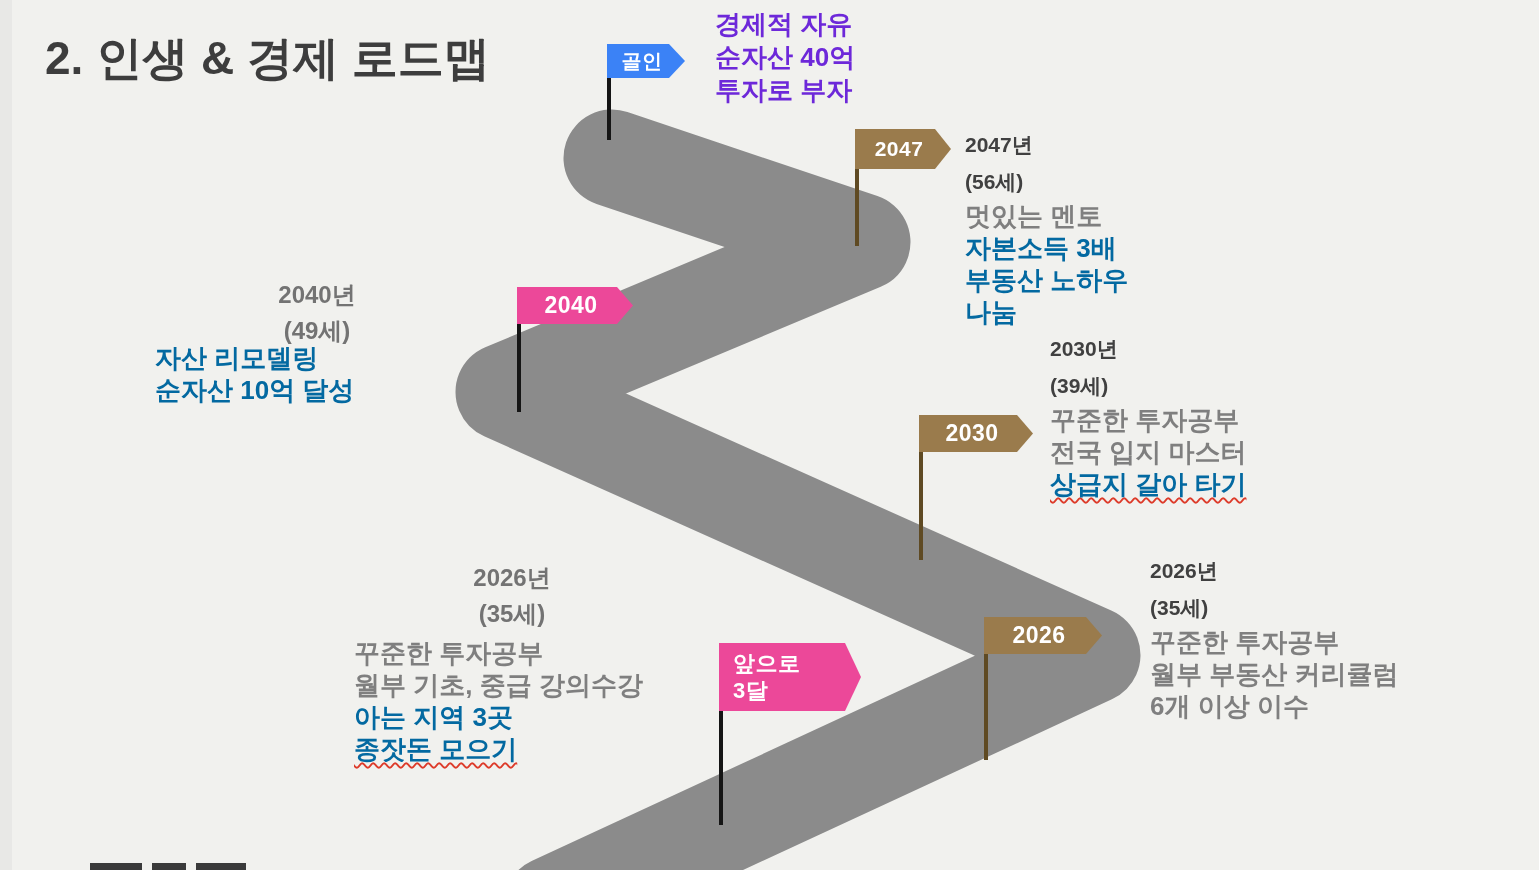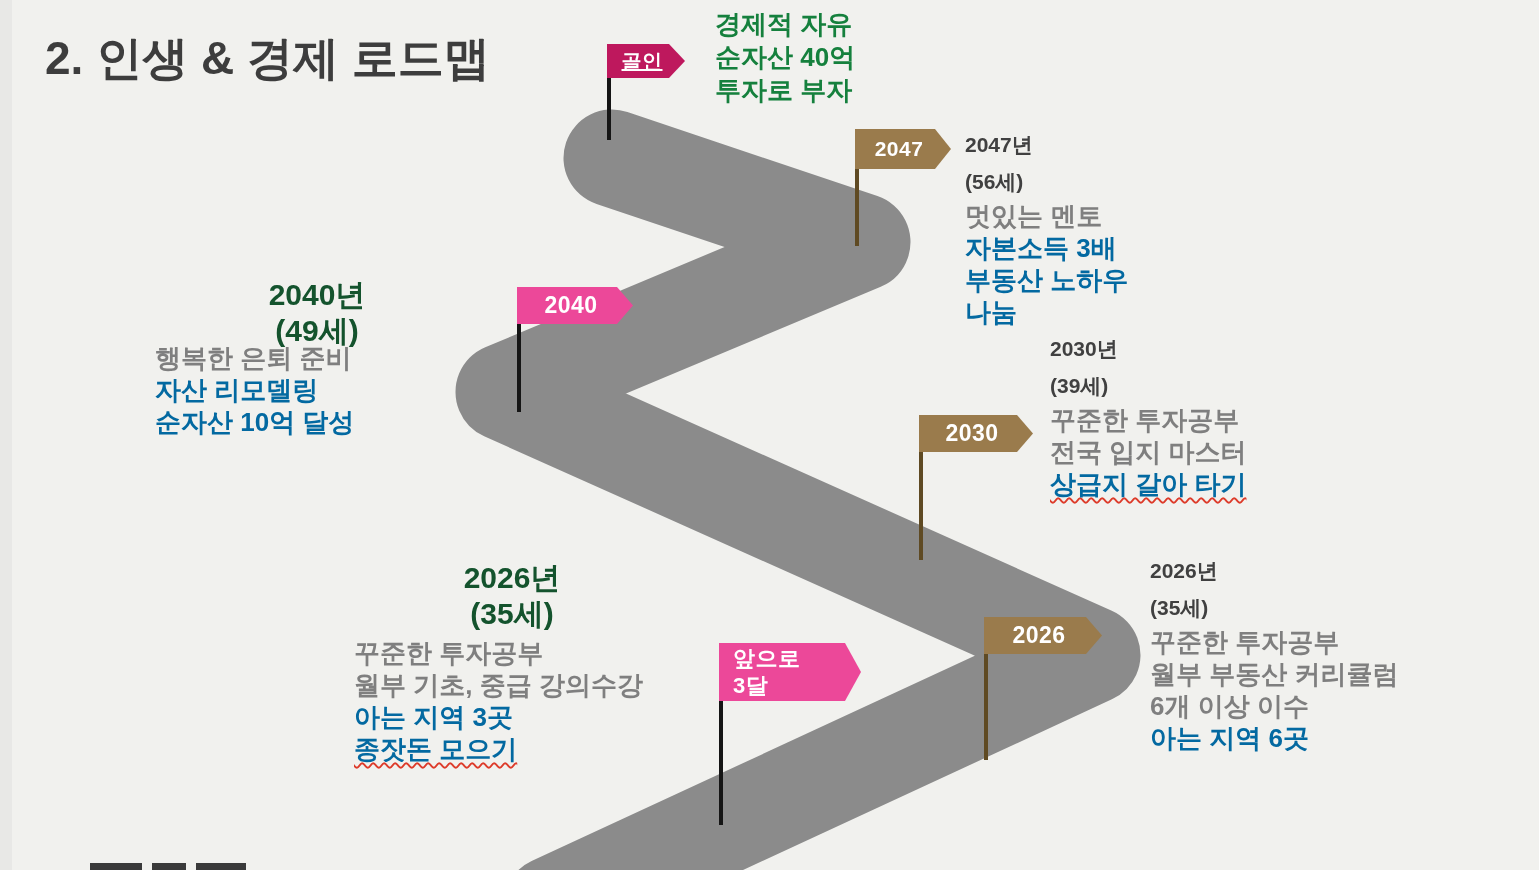--- a/index.html
+++ b/index.html
@@ -8,35 +8,35 @@
   .road{position:absolute;left:0;top:0;z-index:1;}
   .pole{position:absolute;width:4px;z-index:2;}
   .pole.black{background:#151515;}
   .pole.brown{background:#5f4a23;}
   .flag{position:absolute;z-index:3;display:flex;align-items:center;justify-content:center;
         color:#fff;font-weight:700;letter-spacing:.5px;
         clip-path:polygon(0 0,calc(100% - 16px) 0,100% 50%,calc(100% - 16px) 100%,0 100%);
         padding-right:8px;box-sizing:border-box;}
   .flag.brown{background:#9a7b4c;}
   .flag.green{background:#ec4899;}
-  .flag.darkbrown{background:#be185d;text-decoration:underline;}
+  .flag.darkbrown{background:#3b82f6;}
   .flag.multiline{flex-direction:column;align-items:flex-start;justify-content:center;
                   padding-left:14px;line-height:27px;}
   .txt{position:absolute;z-index:4;font-weight:700;}
   .line{white-space:nowrap;}
   .orange{color:#404040;font-size:21px;line-height:37px;}
-  .gray-light{color:#14532d;font-size:30px;line-height:36px;}
+  .gray-light{color:#737373;font-size:24px;line-height:36px;}
   .gray{color:#7f7f7f;font-size:26px;line-height:32px;}
   .dark{color:#0369a1;font-size:26px;line-height:32px;}
   .wavy{text-decoration-line:underline;text-decoration-style:wavy;text-decoration-color:#dd3b2a;
         text-decoration-thickness:1.5px;text-underline-offset:4px;}
   .title{position:absolute;left:33px;top:28px;font-size:46px;font-weight:700;color:#3d3d3d;z-index:4;
          white-space:nowrap;}
   .center{text-align:center;}
-  .goal-lines{color:#15803d;font-size:26px;line-height:33px;}
+  .goal-lines{color:#6d28d9;font-size:26px;line-height:33px;}
   .frag{position:absolute;background:#3a3a3a;z-index:4;}
 </style>
 </head>
 <body>
 
 <div class="canvas">
 
   <svg class="road" width="1539" height="870" viewBox="0 0 1539 870" aria-hidden="true">
     <polyline points="600,158 850,242 492,392 1080,655 540,905" fill="none" stroke="#8b8b8b" stroke-width="97" stroke-linecap="round" stroke-linejoin="round"></polyline>
   </svg>
@@ -68,21 +68,20 @@
 
   <div class="pole black" style="left:505px;top:287px;height:125px;"></div>
   <div class="flag green" style="left:505px;top:287px;width:116px;height:37px;font-size:23px;">
     <span>2040</span>
   </div>
   <div class="txt center" style="left:220px;top:277px;width:170px;">
     <div class="line gray-light">2040년</div>
     <div class="line gray-light">(49세)</div>
   </div>
   <div class="txt" style="left:143px;top:342px;">
-    <div class="line gray">행복한 은퇴 준비</div>
     <div class="line dark">자산 리모델링</div>
     <div class="line dark">순자산 10억 달성</div>
   </div>
 
   <div class="pole brown" style="left:907px;top:415px;height:145px;"></div>
   <div class="flag brown" style="left:907px;top:415px;width:114px;height:37px;font-size:23px;">
     <span>2030</span>
   </div>
   <div class="txt" style="left:1038px;top:330px;">
     <div class="line orange">2030년</div>
@@ -95,36 +94,35 @@
   <div class="pole brown" style="left:972px;top:617px;height:143px;"></div>
   <div class="flag brown" style="left:972px;top:617px;width:118px;height:37px;font-size:23px;">
     <span>2026</span>
   </div>
   <div class="txt" style="left:1138px;top:552px;">
     <div class="line orange">2026년</div>
     <div class="line orange">(35세)</div>
     <div class="line gray">꾸준한 투자공부</div>
     <div class="line gray">월부 부동산 커리큘럼</div>
     <div class="line gray">6개 이상 이수</div>
-    <div class="line dark">아는 지역 6곳</div>
   </div>
 
   <div class="txt center" style="left:415px;top:560px;width:170px;">
     <div class="line gray-light">2026년</div>
     <div class="line gray-light">(35세)</div>
   </div>
   <div class="txt" style="left:342px;top:637px;">
     <div class="line gray">꾸준한 투자공부</div>
     <div class="line gray">월부 기초, 중급 강의수강</div>
     <div class="line dark">아는 지역 3곳</div>
     <div class="line dark wavy">종잣돈 모으기</div>
   </div>
 
   <div class="pole black" style="left:707px;top:643px;height:182px;"></div>
-  <div class="flag green multiline" style="left:707px;top:643px;width:142px;height:58px;font-size:22px;">
+  <div class="flag green multiline" style="left:707px;top:643px;width:142px;height:68px;font-size:22px;">
     <span>앞으로</span>
     <span>3달</span>
   </div>
 
   <div class="frag" style="left:78px;top:863px;width:52px;height:7px;"></div>
   <div class="frag" style="left:140px;top:863px;width:34px;height:7px;"></div>
   <div class="frag" style="left:184px;top:863px;width:50px;height:7px;"></div>
 
 </div>
 

